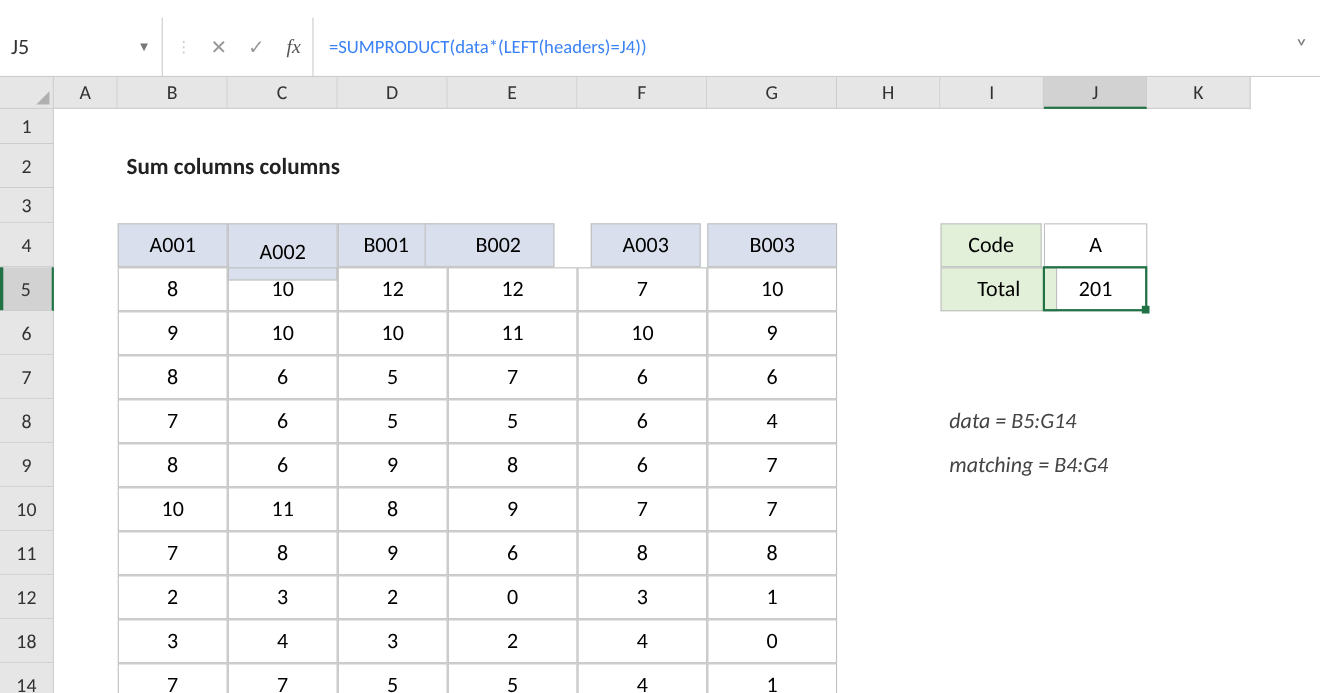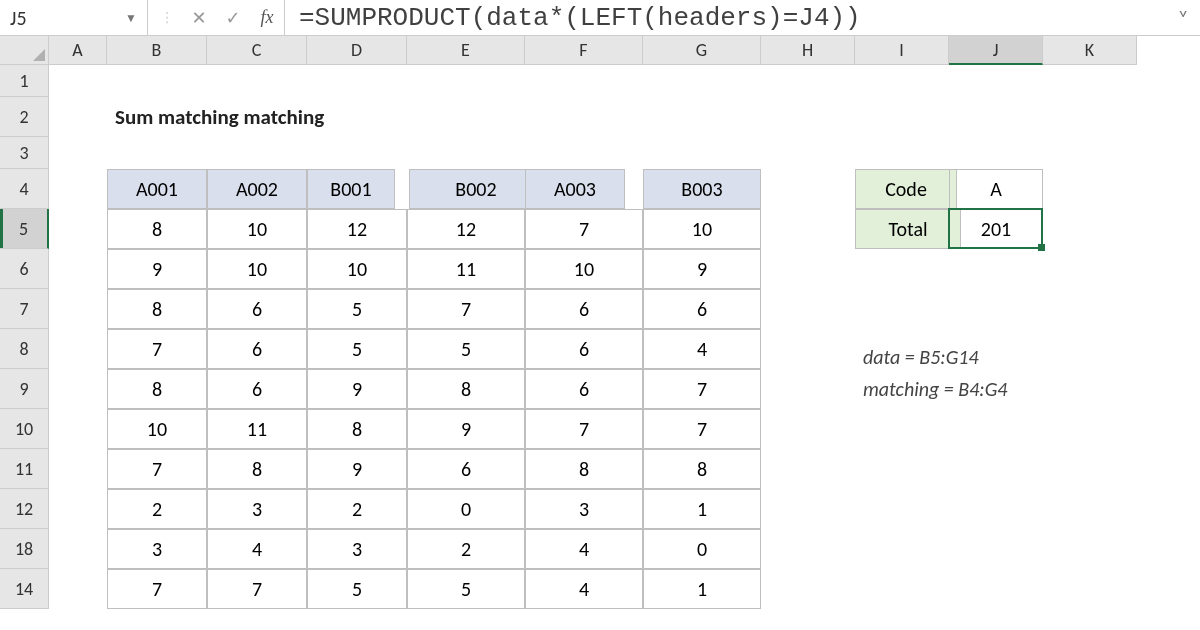--- a/index.html
+++ b/index.html
@@ -9,25 +9,26 @@
     overflow: hidden;
     width: 1200px;
     height: 630px;
     position: relative;
   }
 
   
   .formula-bar {
     display: flex;
     align-items: center;
-    height: 36px;
+    height: 54px;
     border-bottom: 1px solid #ccc;
     background: #fff;
     font-size: 20px;
     color: #444;
+    margin-top: 16px;
   }
   .namebox-wrap {
     display: flex;
     align-items: center;
     padding: 0 4px 0 10px;
     border-right: 1px solid #ccc;
     height: 100%;
     width: 148px;
   }
   .namebox {
@@ -55,23 +56,22 @@
   .fb-btn.fx {
     font-style: italic;
     color: #555;
     font-family: Georgia, serif;
     font-size: 18px;
   }
   .fb-dots { color: #ccc; padding: 0 8px 0 12px; font-size: 14px; }
   .formula-text {
     flex: 1;
     padding: 0 14px;
-    color: #404040;
-    font-size: 26px;
-    font-family: Liberation Mono, monospace;
+    color: #3b82f6;
+    font-size: 17px;
   }
   .fb-expand {
     width: 34px;
     text-align: center;
     color: #777;
   }
 
   
   .grid {
     position: relative;
@@ -238,35 +238,35 @@
       <div class="row-h" style="position: relative; height: 40px;">8</div>
       <div class="row-h" style="position: relative; height: 40px;">9</div>
       <div class="row-h" style="position: relative; height: 40px;">10</div>
       <div class="row-h" style="position: relative; height: 40px;">11</div>
       <div class="row-h" style="position: relative; height: 40px;">12</div>
       <div class="row-h" style="position: relative; height: 40px;">18</div>
       <div class="row-h" style="position: relative; height: 40px;">14</div>
     </div>
   <div class="cells" id="cells">
       <div class="cell " style="left: 58px; top: 32px; width: 400px; height: 40px;">
-        <span class="title">Sum matching matching</span>
+        <span class="title">Sum columns columns</span>
       </div>
       <div class="cell dt-header c-center" style="left: 58px; top: 104px; width: 100px; height: 40px;">
         <span>A001</span>
       </div>
-      <div class="cell dt-header c-center" style="left: 158px; top: 104px; width: 100px; height: 40px;">
+      <div class="cell dt-header c-center" style="left: 158px; top: 104px; width: 100px; height: 52px;">
         <span>A002</span>
       </div>
       <div class="cell dt-header c-center" style="left: 258px; top: 104px; width: 88px; height: 40px;">
         <span>B001</span>
       </div>
-      <div class="cell dt-header c-center" style="left: 360px; top: 104px; width: 118px; height: 40px; padding-left: 24px;">
+      <div class="cell dt-header c-center" style="left: 337px; top: 104px; width: 118px; height: 40px; padding-left: 24px;">
         <span>B002</span>
       </div>
-      <div class="cell dt-header c-center" style="left: 476px; top: 104px; width: 100px; height: 40px;">
+      <div class="cell dt-header c-center" style="left: 488px; top: 104px; width: 100px; height: 40px;">
         <span>A003</span>
       </div>
       <div class="cell dt-header c-center" style="left: 594px; top: 104px; width: 118px; height: 40px;">
         <span>B003</span>
       </div>
       <div class="cell dt c-center" style="left: 58px; top: 144px; width: 100px; height: 40px;">
         <span>8</span>
       </div>
       <div class="cell dt c-center" style="left: 158px; top: 144px; width: 100px; height: 40px;">
         <span>10</span>
@@ -438,33 +438,33 @@
       </div>
       <div class="cell dt c-center" style="left: 358px; top: 504px; width: 118px; height: 40px;">
         <span>5</span>
       </div>
       <div class="cell dt c-center" style="left: 476px; top: 504px; width: 118px; height: 40px;">
         <span>4</span>
       </div>
       <div class="cell dt c-center" style="left: 594px; top: 504px; width: 118px; height: 40px;">
         <span>1</span>
       </div>
-      <div class="cell sum-label c-center" style="left: 806px; top: 104px; width: 102px; height: 40px;">
+      <div class="cell sum-label c-center" style="left: 806px; top: 104px; width: 92px; height: 40px;">
         <span>Code</span>
       </div>
       <div class="cell sum-val c-center" style="left: 900px; top: 104px; width: 94px; height: 40px;">
         <span>A</span>
       </div>
       <div class="cell sum-label c-center" style="left: 806px; top: 144px; width: 106px; height: 40px;">
         <span>Total</span>
       </div>
       <div class="cell sum-val c-center" style="left: 900px; top: 144px; width: 94px; height: 40px;">
         <span>201</span>
       </div>
-      <div class="cell " style="left: 806px; top: 264px; width: 240px; height: 40px; align-items: flex-end;">
+      <div class="cell " style="left: 806px; top: 264px; width: 240px; height: 40px;">
         <span class="note">data = B5:G14</span>
       </div>
       <div class="cell " style="left: 806px; top: 304px; width: 240px; height: 40px;">
         <span class="note">matching = B4:G4</span>
       </div>
     </div>
   <div class="cells">
       <div class="active-cell" id="active-cell" style="left: 899px; top: 143px; width: 95px; height: 41px;"></div>
     </div>
 </div>

